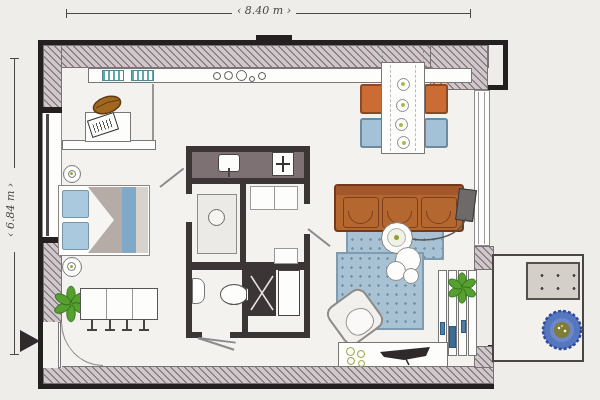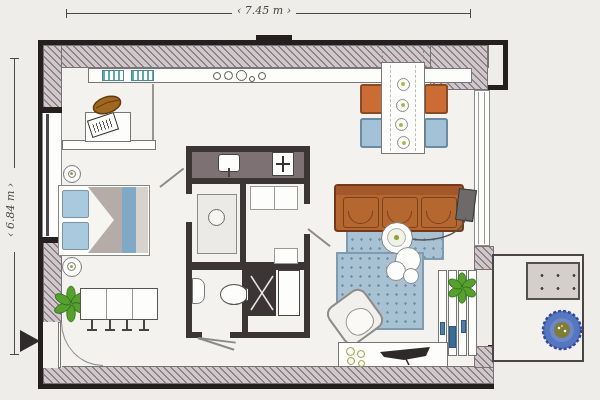--- a/index.html
+++ b/index.html
@@ -20,21 +20,21 @@
 <body>
 
 <div class="stage">
 
   <div class="a dimline" style="left:66px;top:13px;width:166px;height:1px"></div>
   <div class="a dimline" style="left:296px;top:13px;width:174px;height:1px"></div>
   <div class="a dimvline" style="left:66px;top:9px;height:9px"></div>
   <div class="a dimvline" style="left:470px;top:9px;height:9px"></div>
   <div class="a dim" style="left:232px;top:4px;width:64px;text-align:center">
     <span>‹</span>
-    <span>7.45 m</span>
+    <span>8.40 m</span>
     <span>›</span>
   </div>
 
   <div class="a dimvline" style="left:14px;top:58px;height:110px"></div>
   <div class="a dimvline" style="left:14px;top:252px;height:102px"></div>
   <div class="a dimline" style="left:10px;top:58px;width:9px"></div>
   <div class="a dimline" style="left:10px;top:354px;width:9px"></div>
   <div class="a dim" style="left:4px;top:166px;width:20px;height:88px;writing-mode:vertical-rl;transform:rotate(180deg);text-align:center">
     <span>‹</span>
     <span>6.84 m</span>

